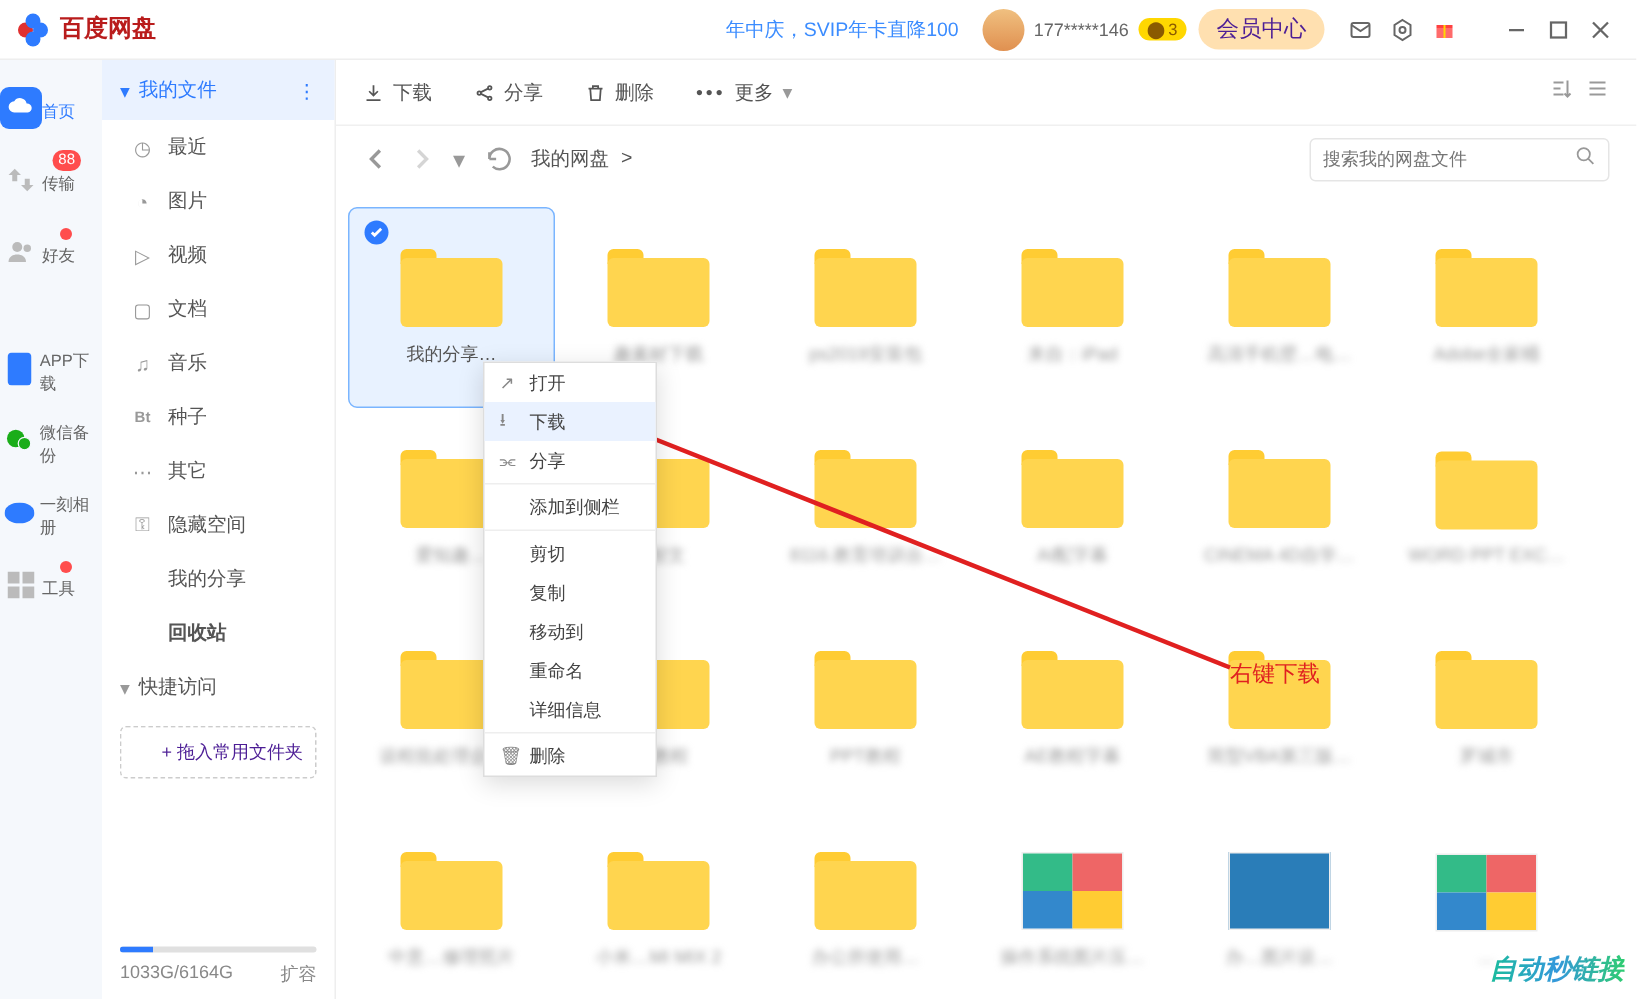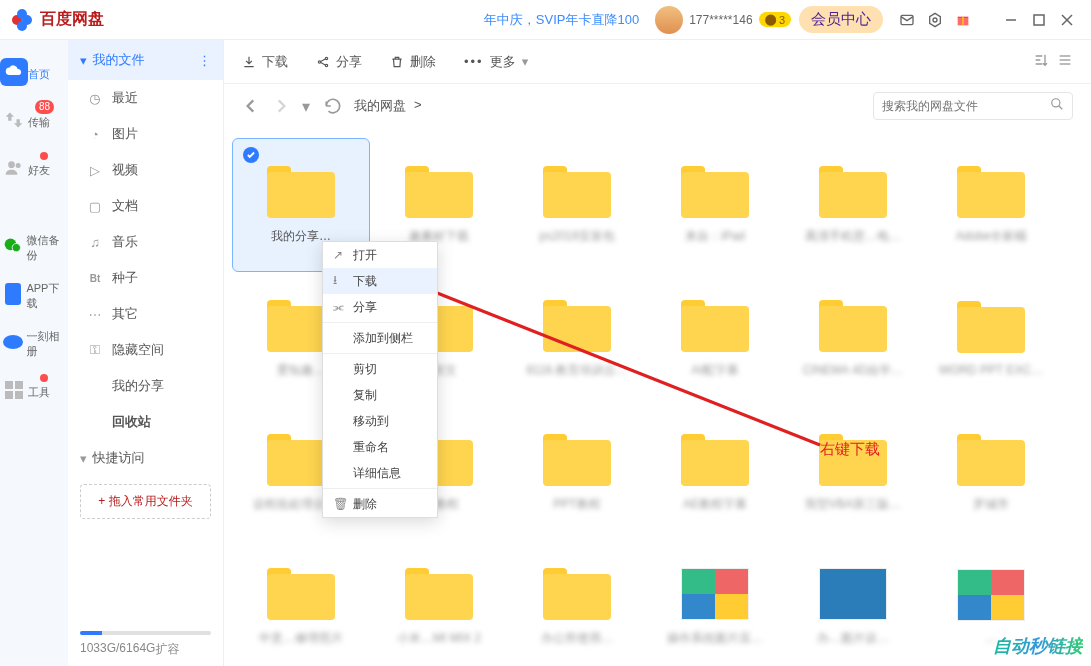--- a/index.html
+++ b/index.html
@@ -27,25 +27,25 @@
     .badge { position: absolute; top: 2px; right: 14px; background: #ff4d4d; color: #fff; font-size: 10px; border-radius: 8px; padding: 0 4px; line-height: 14px; }
     .dot { position: absolute; top: 6px; right: 20px; width: 8px; height: 8px; background: #ff4d4d; border-radius: 50%; }
     
     .sidebar { width: 156px; background: #fff; border-right: 1px solid #eee; display: flex; flex-direction: column; }
     .sb-head { background: #eaf2ff; height: 40px; display: flex; align-items: center; padding: 0 12px; color: #2e7bff; font-size: 13px; font-weight: 500; }
     .sb-head-arrow { margin-right: 6px; }
     .sb-head-more { margin-left: auto; color: #2e7bff; }
     .sb-item { height: 36px; display: flex; align-items: center; padding: 0 12px 0 20px; font-size: 13px; color: #555; cursor: pointer; gap: 10px; }
     .sb-ico { width: 14px; height: 14px; display: flex; align-items: center; justify-content: center; color: #999; }
     .sb-section { height: 36px; display: flex; align-items: center; padding: 0 12px; font-size: 13px; color: #555; font-weight: 500; }
-    .quick-box { margin: 8px 12px; border: 1px dashed #ccc; border-radius: 4px; padding: 8px; font-size: 12px; color: #b91c1c; text-align: center; }
+    .quick-box { margin: 8px 12px; border: 1px dashed #ccc; border-radius: 4px; padding: 8px; font-size: 12px; color: #4c1d95; text-align: right; }
     .storage { margin-top: auto; padding: 8px 12px; font-size: 12px; color: #888; }
     .storage-bar { height: 4px; background: #e0e0e0; border-radius: 2px; margin-bottom: 6px; overflow: hidden; }
     .storage-fill { height: 100%; width: 17%; background: #2e7bff; }
-    .storage-row { display: flex; }
+    .storage-row { display: flex; justify-content: space-between; }
     
     .content { flex: 1; display: flex; flex-direction: column; }
     .toolbar { height: 44px; display: flex; align-items: center; padding: 0 18px; gap: 28px; border-bottom: 1px solid #f0f0f0; }
     .tb-btn { display: flex; align-items: center; gap: 6px; font-size: 13px; color: #555; cursor: pointer; }
     .tb-spacer { flex: 1; }
     .view-toggle { display: flex; gap: 8px; color: #999; }
     
     .navbar { height: 44px; display: flex; align-items: center; padding: 0 18px; gap: 12px; }
     .nav-btn { width: 18px; height: 18px; color: #999; cursor: pointer; }
     .breadcrumb { font-size: 13px; color: #555; display: flex; gap: 8px; }
@@ -148,34 +148,34 @@
             <circle cx="9" cy="8" r="4"></circle>
             <path d="M2 20c0-4 3-6 7-6s7 2 7 6"></path>
             <circle cx="17" cy="9" r="3"></circle>
           </svg>
         </div>
       <span>好友</span>
     </div>
     <div style="height:30px"></div>
     <div class="rail-item">
       <div class="rail-icon">
+          <svg width="16" height="22" viewBox="0 0 16 22">
+            <rect width="16" height="22" rx="3" fill="#2e7bff"></rect>
+          </svg>
+        </div>
+      <span>APP下载</span>
+    </div>
+    <div class="rail-item">
+      <div class="rail-icon">
           <svg width="20" height="20" viewBox="0 0 24 24" fill="#1aad19">
             <circle cx="9" cy="10" r="7"></circle>
             <circle cx="16" cy="14" r="5" fill="#1aad19" stroke="#f5f8fc" stroke-width="1"></circle>
           </svg>
         </div>
       <span>微信备份</span>
-    </div>
-    <div class="rail-item">
-      <div class="rail-icon">
-          <svg width="16" height="22" viewBox="0 0 16 22">
-            <rect width="16" height="22" rx="3" fill="#2e7bff"></rect>
-          </svg>
-        </div>
-      <span>APP下载</span>
     </div>
     <div class="rail-item">
       <div class="rail-icon">
           <svg width="20" height="14" viewBox="0 0 20 14">
             <ellipse cx="10" cy="7" rx="10" ry="7" fill="#2e7bff"></ellipse>
           </svg>
         </div>
       <span>一刻相册</span>
     </div>
     <div class="rail-item">

